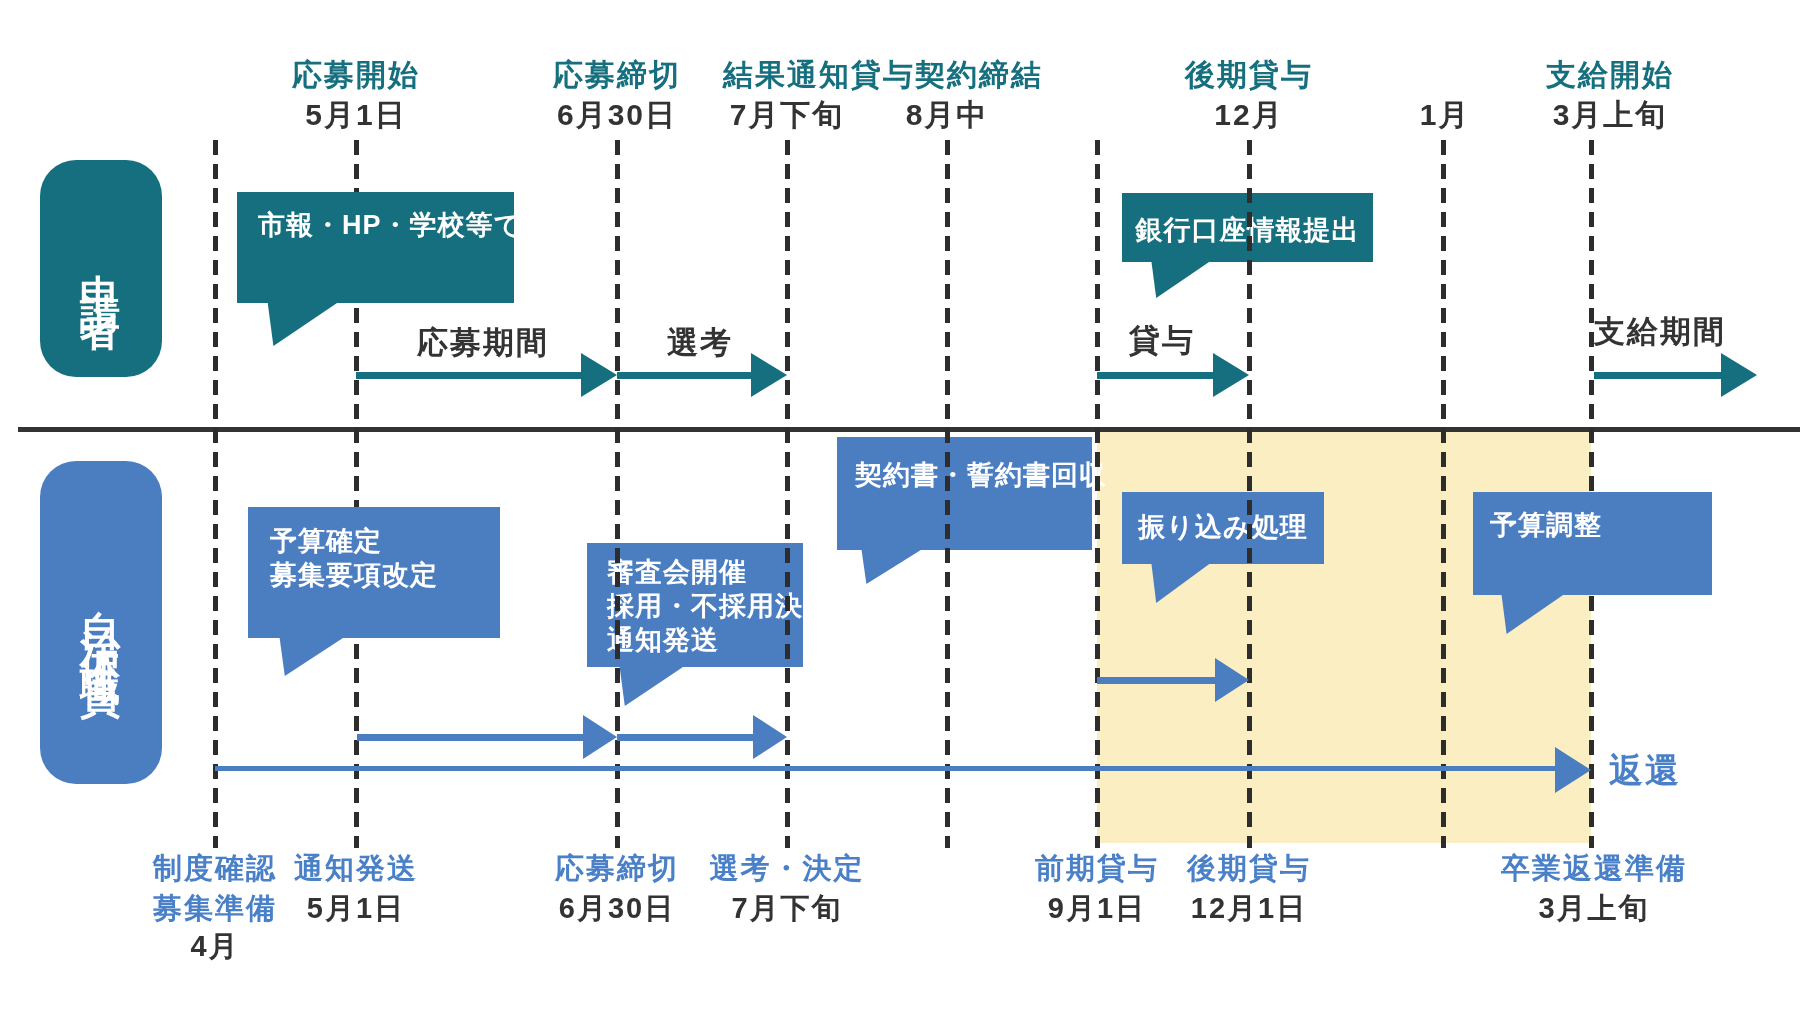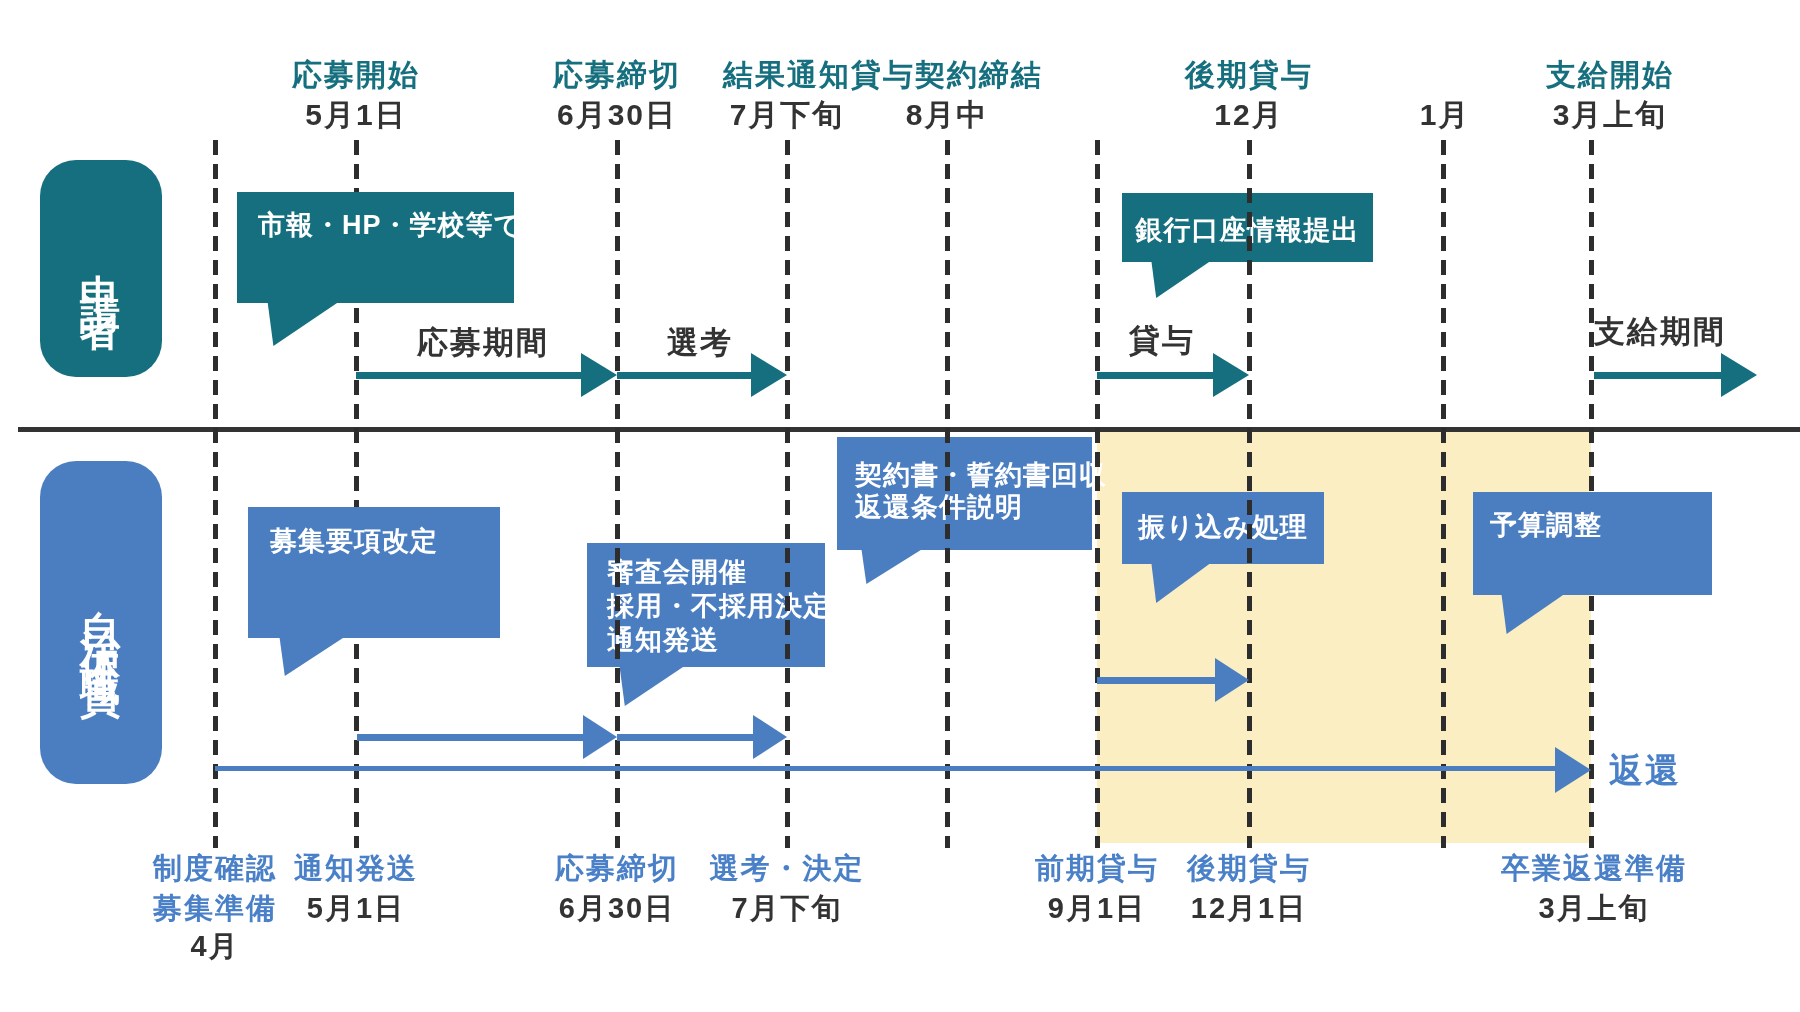--- a/index.html
+++ b/index.html
@@ -132,34 +132,34 @@
     <div>市報・HP・学校等で</div>
   </div>
   <div class="tail teal-bg top" style="left:266px;top:301px;width:74px;height:45px"></div>
 
   <div class="bub teal-bg over center" style="left:1122px;top:193px;width:251px;height:69px;padding-top:20px;box-sizing:border-box">
     <div>銀行口座情報提出</div>
   </div>
   <div class="tail teal-bg over" style="left:1150px;top:260px;width:62px;height:38px"></div>
 
   <div class="bub blue-bg top" style="left:248px;top:507px;width:252px;height:131px;padding:17px 0 0 22px;box-sizing:border-box">
+    <div>予算確定</div>
     <div>募集要項改定</div>
   </div>
   <div class="tail blue-bg top" style="left:278px;top:636px;width:68px;height:40px"></div>
 
-  <div class="bub blue-bg over" style="left:587px;top:543px;width:238px;height:124px;padding:12px 0 0 20px;box-sizing:border-box">
+  <div class="bub blue-bg over" style="left:587px;top:543px;width:216px;height:124px;padding:12px 0 0 20px;box-sizing:border-box">
     <div>審査会開催</div>
     <div>採用・不採用決定</div>
     <div>通知発送</div>
   </div>
   <div class="tail blue-bg over" style="left:618px;top:665px;width:68px;height:41px"></div>
 
   <div class="bub blue-bg over" style="left:837px;top:437px;width:255px;height:113px;padding:22px 0 4px 18px;box-sizing:border-box">
     <div style="line-height:32px">契約書・誓約書回収</div>
-    <div style="line-height:32px">返還条件説明</div>
   </div>
   <div class="tail blue-bg over" style="left:860px;top:548px;width:64px;height:36px"></div>
 
   <div class="bub blue-bg over center" style="left:1122px;top:492px;width:202px;height:72px;padding-top:18px;box-sizing:border-box">
     <div>振り込み処理</div>
   </div>
   <div class="tail blue-bg over" style="left:1150px;top:562px;width:62px;height:41px"></div>
 
   <div class="bub blue-bg top" style="left:1473px;top:492px;width:239px;height:103px;padding:17px 0 0 17px;box-sizing:border-box">
     <div style="line-height:33px">予算調整</div>

